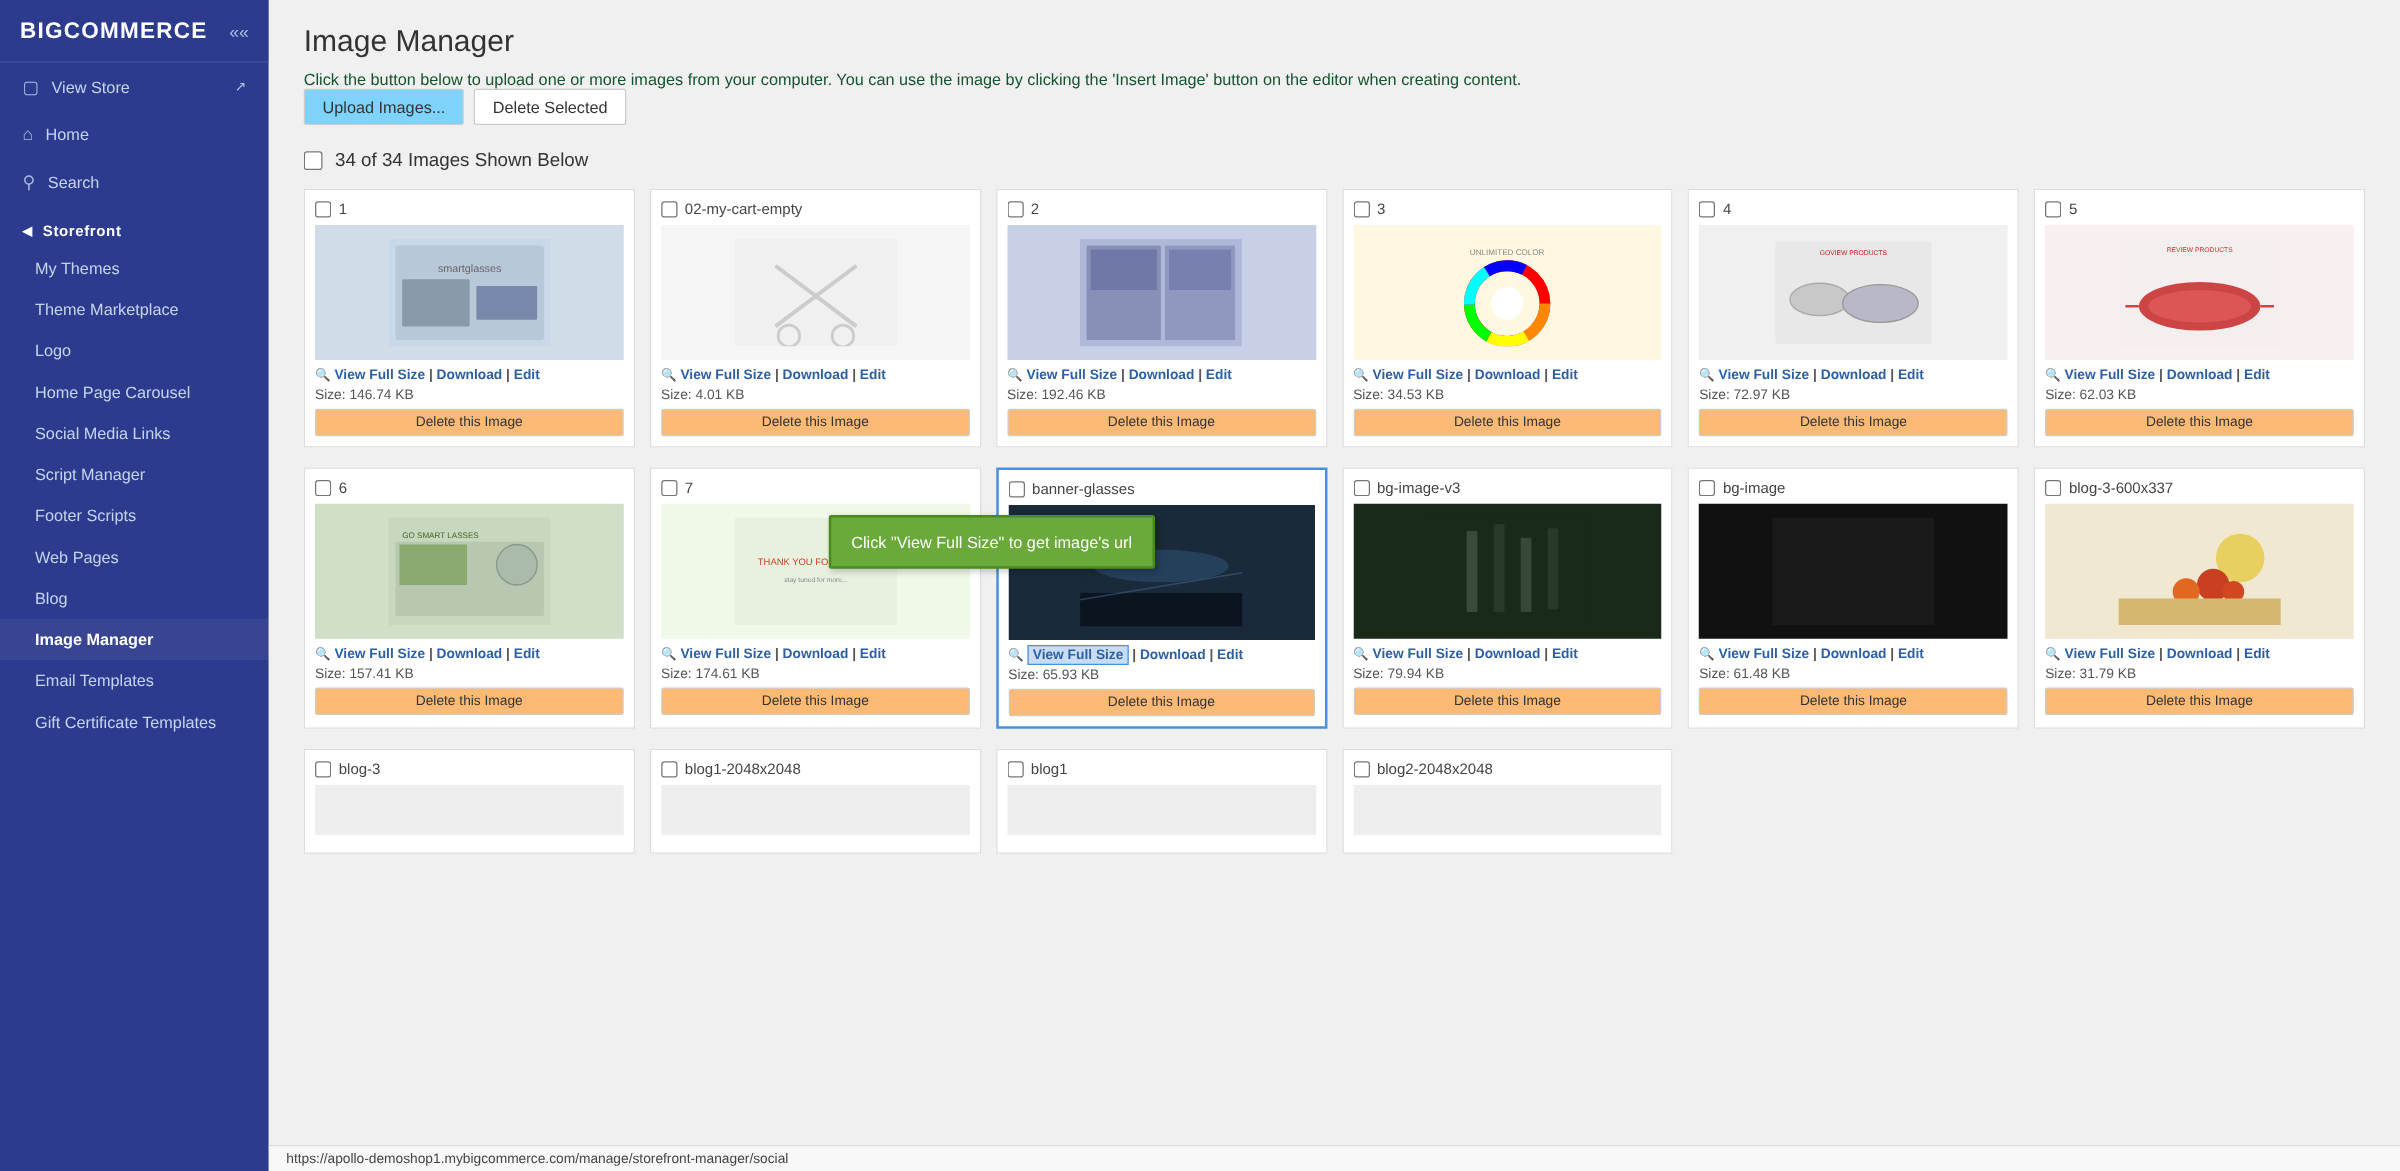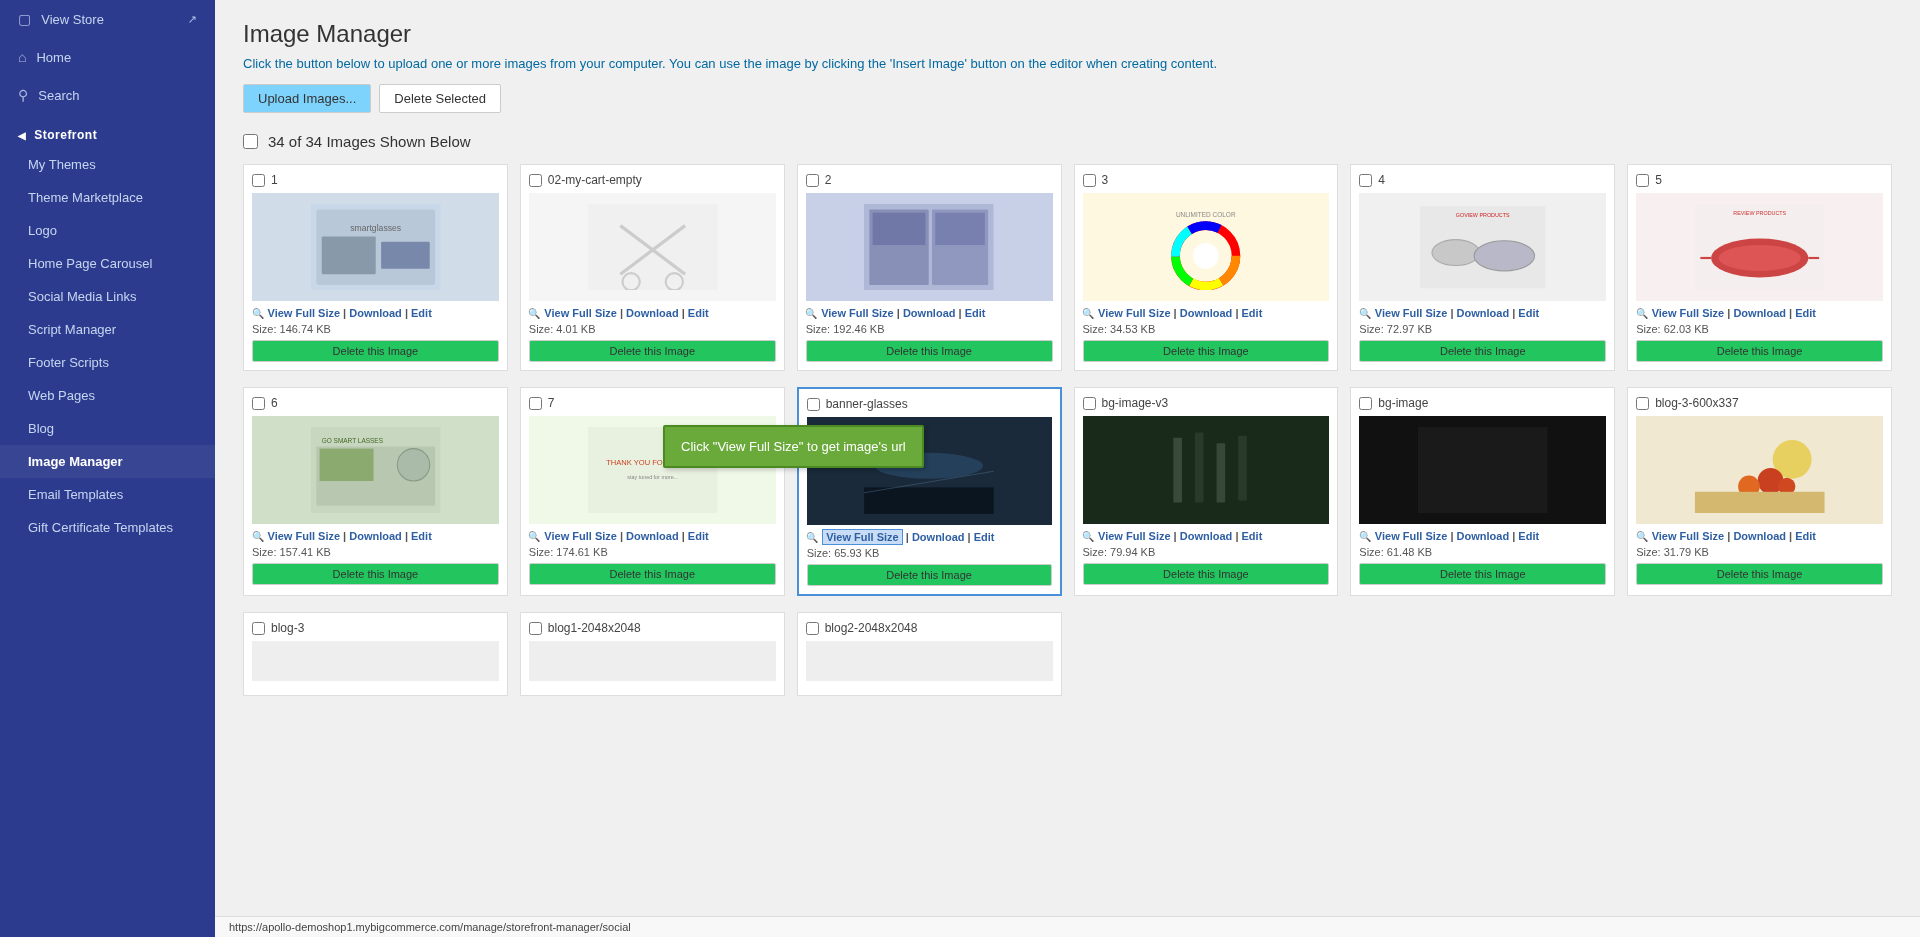--- a/index.html
+++ b/index.html
@@ -90,22 +90,22 @@
       padding: 20px 28px;
     }
     .page-title {
       font-size: 24px;
       font-weight: 300;
       color: #333;
       margin-bottom: 8px;
     }
     .page-desc {
       font-size: 13px;
-      color: #0369a1;
-      margin-bottom: 13px;
+      color: #14532d;
+      margin-bottom: 0;
     }
     .toolbar {
       display: flex;
       gap: 8px;
       margin-bottom: 20px;
       align-items: center;
     }
     .btn-upload {
       background: #7dd3fc;
       border: 1px solid #ccc;
@@ -211,21 +211,21 @@
       color: #2e5fa3;
       text-decoration: none;
       cursor: pointer;
     }
     .image-size {
       font-size: 11px;
       color: #555;
       margin-bottom: 5px;
     }
     .btn-delete-image {
-      background: #22c55e;
+      background: #fdba74;
       border: 1px solid #ccc;
       color: #333;
       padding: 4px 10px;
       font-size: 11px;
       cursor: pointer;
       border-radius: 2px;
       width: 100%;
     }
 
     
@@ -256,20 +256,24 @@
       white-space: nowrap;
       box-shadow: 2px 2px 5px rgba(0,0,0,0.2);
     }
 
     .images-section { position: relative; }
   </style>
 </head>
 <body>
 
 <div id="sidebar">
+  <div class="logo-area">
+    <div class="logo-text">BIGCOMMERCE</div>
+    <div class="collapse-btn">««</div>
+  </div>
 
   <div class="sidebar-nav-item">
     <span class="nav-icon">▢</span>
     <span>View Store</span>
     <span style="margin-left:auto; font-size:11px; color:#aac4e8;">↗</span>
   </div>
   <div class="sidebar-nav-item">
     <span class="nav-icon">⌂</span>
     <span>Home</span>
   </div>
@@ -625,20 +629,27 @@
         <div class="image-card">
           <div class="image-card-header">
             <input type="checkbox" style="">
             <span class="image-card-name">blog1-2048x2048</span>
           </div>
           <div class="image-thumb" style="background:#eee; height:40px;"></div>
         </div>
         <div class="image-card">
           <div class="image-card-header">
             <input type="checkbox" style="">
+            <span class="image-card-name">blog1</span>
+          </div>
+          <div class="image-thumb" style="background:#eee; height:40px;"></div>
+        </div>
+        <div class="image-card">
+          <div class="image-card-header">
+            <input type="checkbox" style="">
             <span class="image-card-name">blog2-2048x2048</span>
           </div>
           <div class="image-thumb" style="background:#eee; height:40px;"></div>
         </div>
       </div>
     </div>
   </div>
 
   <div id="statusbar">
     <span>https://apollo-demoshop1.mybigcommerce.com/manage/storefront-manager/social</span>

